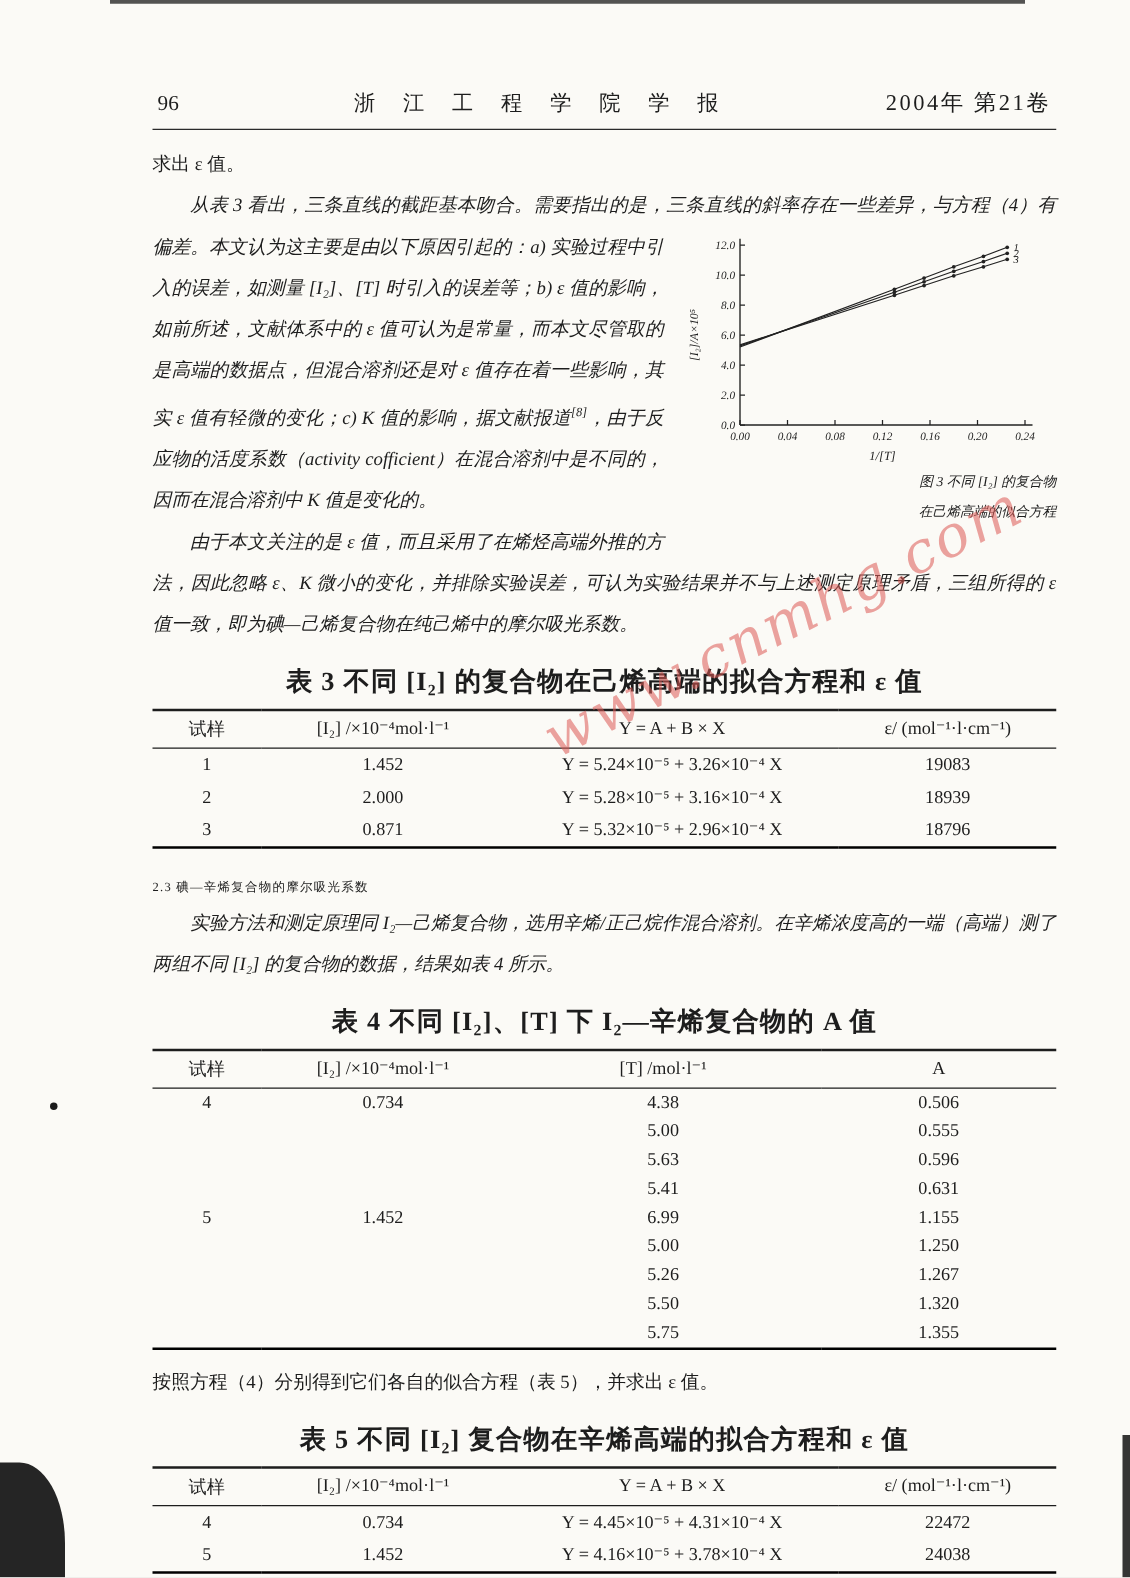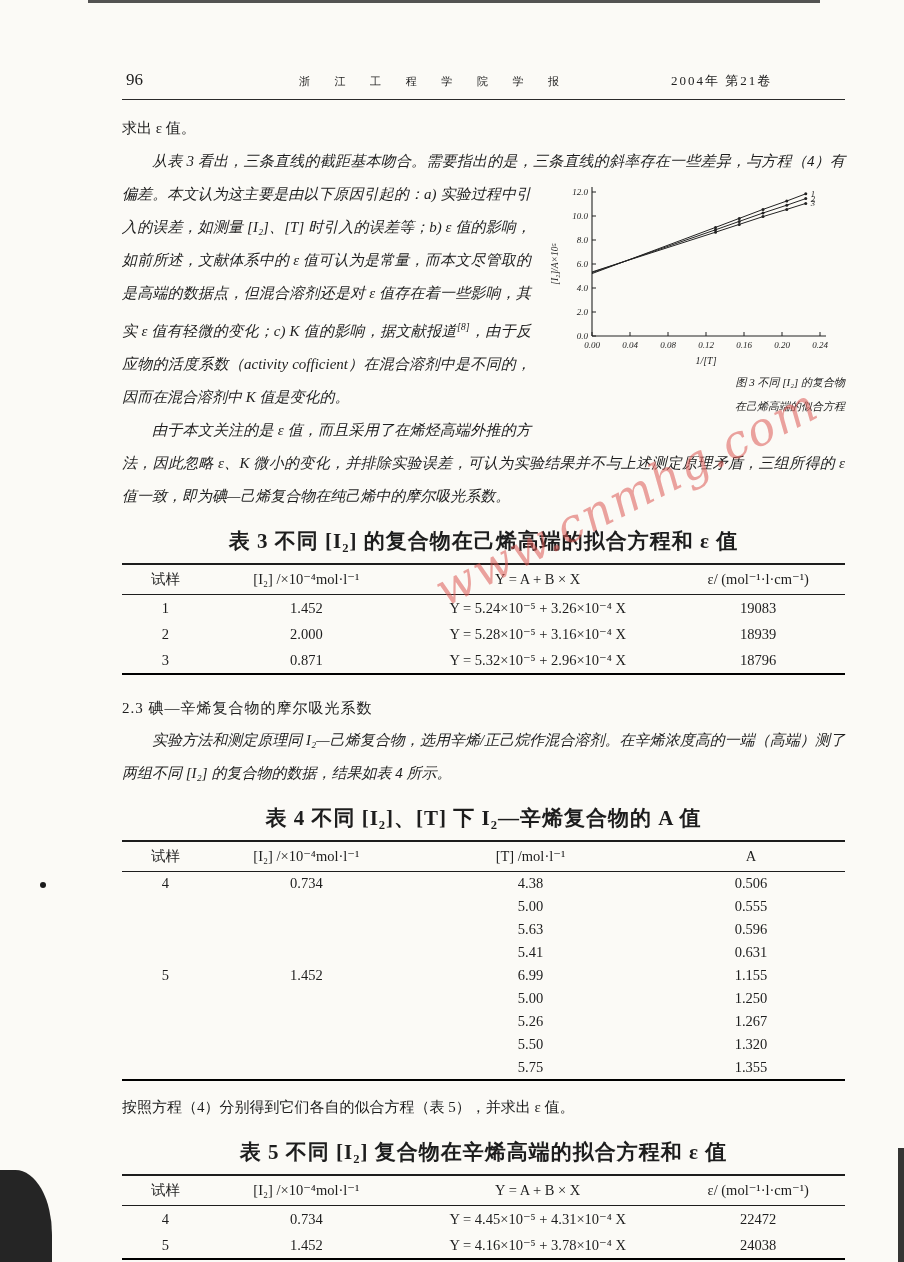--- a/index.html
+++ b/index.html
@@ -4,22 +4,22 @@
 <style>
   html,body{margin:0;padding:0;background:#e8e6e2;}
   .page{position:relative;width:904px;height:1262px;background:#fbfaf6;color:#1d1d1d;
         font-family:"Liberation Serif","DejaVu Serif",serif;overflow:hidden;margin:0 auto;}
   .content{position:absolute;left:122px;top:64px;width:723px;z-index:1;}
 
   
   .pg-header{display:flex;align-items:baseline;border-bottom:1.2px solid #2a2a2a;
              padding:6px 4px 9px 4px;margin-bottom:12px;}
   .pgnum{width:70px;font-size:17px;}
-  .journal{flex:1;text-align:center;font-size:11px;letter-spacing:9px;font-family:Liberation Mono, monospace;}
-  .issue{width:170px;text-align:left;font-size:13px;letter-spacing:2px;}
+  .journal{flex:1;text-align:center;font-size:17px;letter-spacing:9px;}
+  .issue{width:170px;text-align:right;font-size:18px;letter-spacing:2px;}
 
   
   .p{margin:0;font-size:15px;line-height:33px;text-align:justify;}
   .indent{text-indent:2em;font-style:italic;}
   sup.ref{font-size:10px;}
 
   
   .figure-float{float:right;width:302px;margin:0 0 26px 12px;display:block;}
   .figure-float svg{display:block;margin:0 auto;}
   .figcap{display:block;text-align:right;font-size:11px;line-height:24px;text-indent:0;}
@@ -30,21 +30,21 @@
   .tblock{margin-top:14px;}
   .ttitle{text-align:center;font-weight:bold;font-size:21px;margin-bottom:8px;letter-spacing:1px;}
   table.dt{width:100%;border-collapse:collapse;border-top:2px solid #1d1d1d;
            border-bottom:2px solid #000000;font-size:14.5px;}
   table.dt th{font-weight:normal;border-bottom:1px solid #1d1d1d;padding:5px 2px;text-align:center;}
   table.dt td{text-align:center;padding:3px 2px;height:20px;}
   table.compact td{padding:1px 2px;height:21px;}
 
   
   .sec{margin-top:18px;}
-  .shead{font-size:15px;margin-bottom:6px;letter-spacing:1px;margin-top:24px;}
+  .shead{font-size:10px;margin-bottom:6px;letter-spacing:1px;margin-top:24px;}
   .p4{margin-top:10px;}
 
   
   .watermark{position:absolute;left:438px;top:566px;z-index:5;pointer-events:none;
              font-size:46px;font-style:italic;letter-spacing:2px;
              font-family:"DejaVu Serif",serif;
              transform:rotate(-27deg);transform-origin:0 50%;opacity:.55;}
 
   
   .art-top{position:absolute;left:88px;top:0;width:732px;height:3px;background:#1b1b1b;opacity:.75;z-index:2;}

